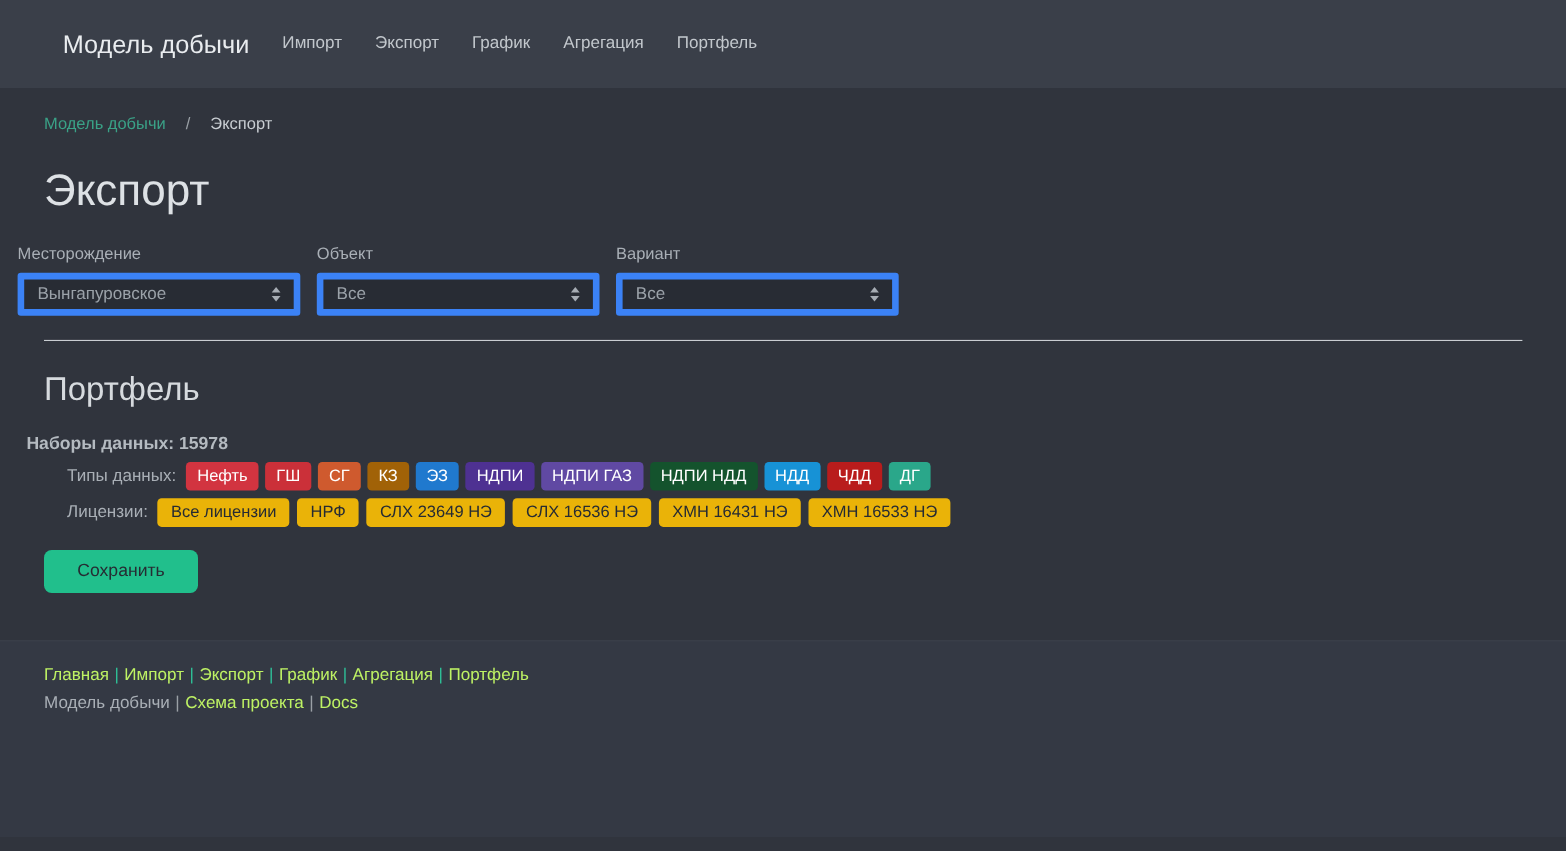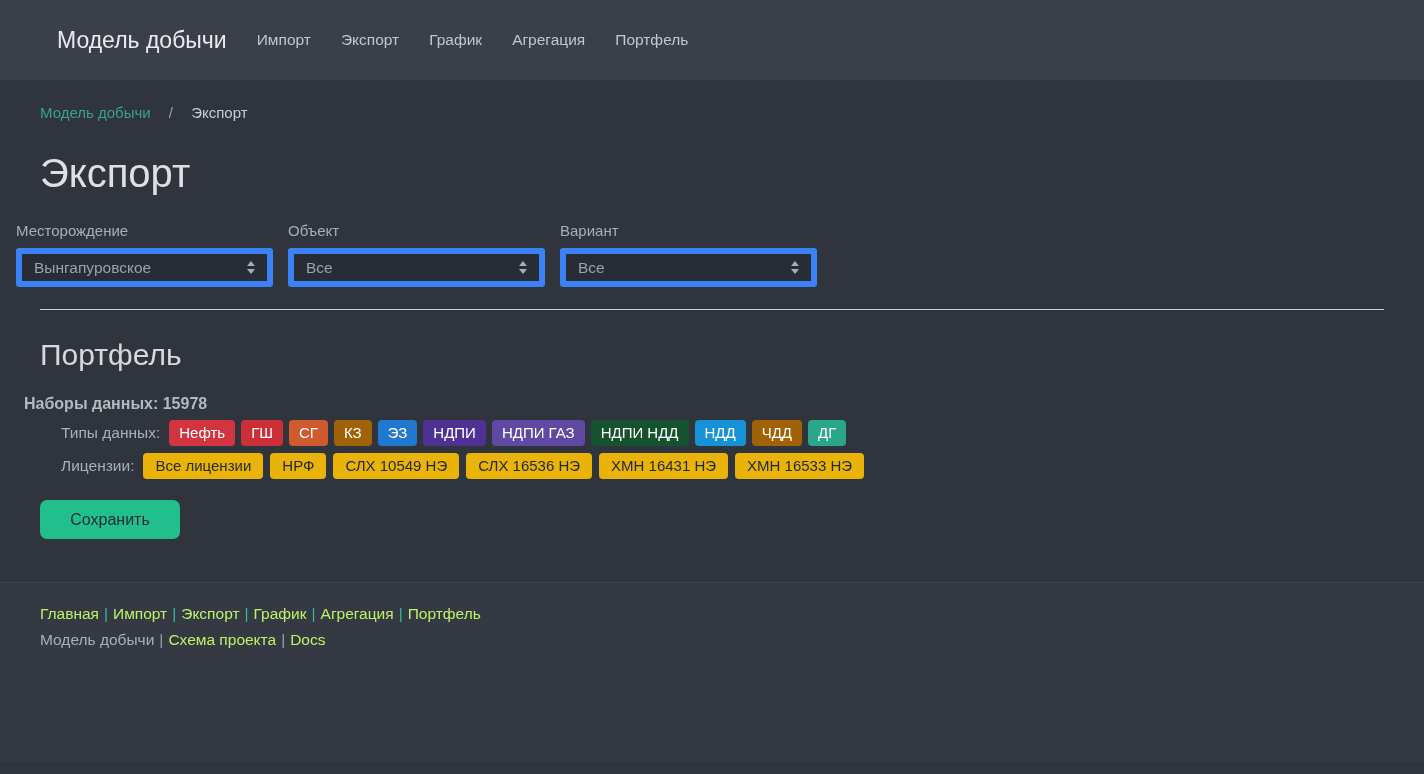--- a/index.html
+++ b/index.html
@@ -142,29 +142,29 @@
     <span class="row-label">Типы данных:</span>
     <span class="badge" style="background: rgb(210, 52, 64);">Нефть</span>
     <span class="badge" style="background: rgb(203, 48, 57);">ГШ</span>
     <span class="badge" style="background: rgb(207, 90, 46);">СГ</span>
     <span class="badge" style="background: #a16207;">КЗ</span>
     <span class="badge" style="background: rgb(32, 121, 206);">ЭЗ</span>
     <span class="badge" style="background: rgb(78, 49, 146);">НДПИ</span>
     <span class="badge" style="background: rgb(96, 73, 163);">НДПИ ГАЗ</span>
     <span class="badge" style="background: #14532d;">НДПИ НДД</span>
     <span class="badge" style="background: rgb(23, 146, 214);">НДД</span>
-    <span class="badge" style="background: #a16207;">ЧДД</span>
+    <span class="badge" style="background: #b91c1c;">ЧДД</span>
     <span class="badge" style="background: rgb(42, 167, 138);">ДГ</span>
   </div>
 
   <div class="row">
     <span class="row-label">Лицензии:</span>
     <button class="license-btn">Все лицензии</button>
     <button class="license-btn">НРФ</button>
-    <button class="license-btn">СЛХ 10549 НЭ</button>
+    <button class="license-btn">СЛХ 23649 НЭ</button>
     <button class="license-btn">СЛХ 16536 НЭ</button>
     <button class="license-btn">ХМН 16431 НЭ</button>
     <button class="license-btn">ХМН 16533 НЭ</button>
   </div>
 
   <button class="save-btn" style="background: rgb(33, 191, 140);">Сохранить</button>
 </main>
 
 <footer>
   <div class="footer-line">

